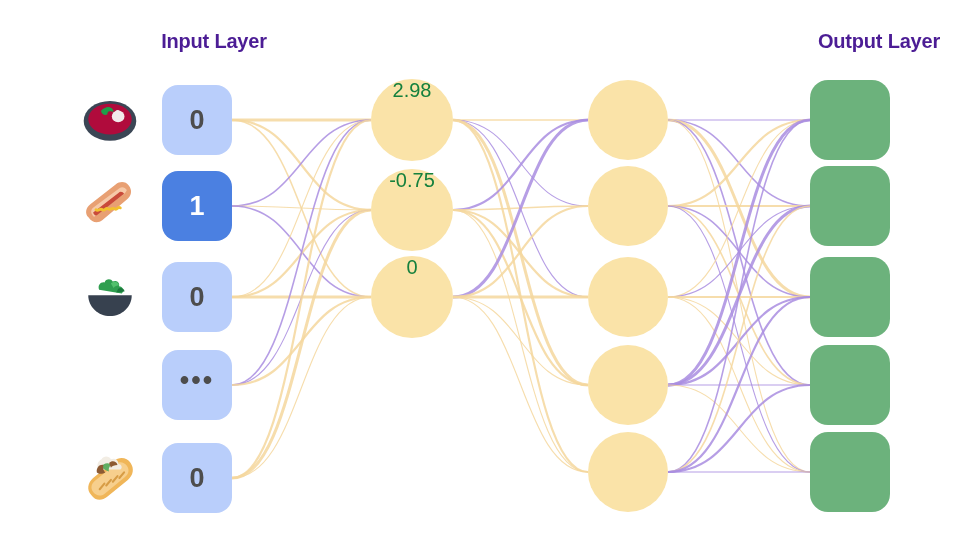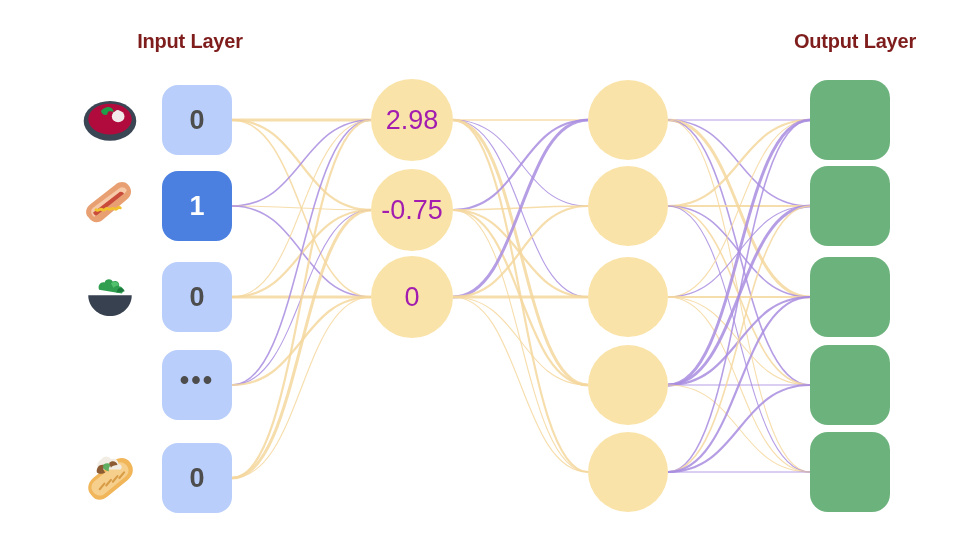--- a/index.html
+++ b/index.html
@@ -23,25 +23,26 @@
     left: 0;
     top: 0;
     width: 960px;
     height: 540px;
     pointer-events: none;
   }
   .layer-title {
     position: absolute;
     font-size: 20px;
     font-weight: bold;
-    color: #7f1d1d;
+    color: #4c1d95;
     letter-spacing: -0.2px;
     white-space: nowrap;
     transform: translateX(-50%);
     text-align: center;
+    margin-left: 24px;
   }
   .emoji-cell {
     position: absolute;
     width: 66px;
     height: 66px;
     display: flex;
     align-items: center;
     justify-content: center;
     transform: translate(-50%, -50%);
   }
@@ -74,24 +75,24 @@
     letter-spacing: 2px;
     padding-bottom: 10px;
   }
   .embed-node {
     position: absolute;
     width: 82px;
     height: 82px;
     border-radius: 50%;
     background: #fae3a8;
     display: flex;
-    align-items: center;
+    align-items: flex-start;
     justify-content: center;
-    font-size: 27px;
-    color: #a21caf;
+    font-size: 20px;
+    color: #15803d;
     transform: translate(-50%, -50%);
   }
   .hidden-node {
     position: absolute;
     width: 80px;
     height: 80px;
     border-radius: 50%;
     background: #fae3a8;
     transform: translate(-50%, -50%);
   }

